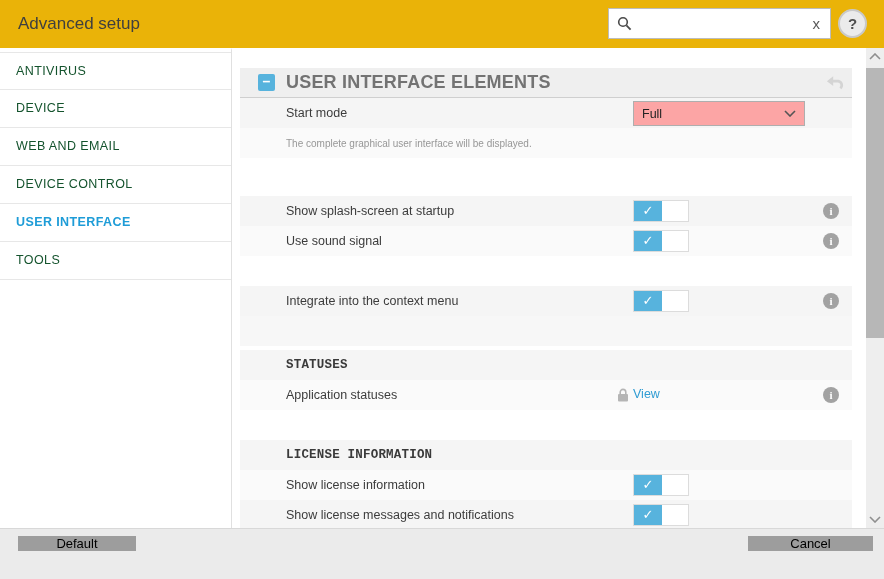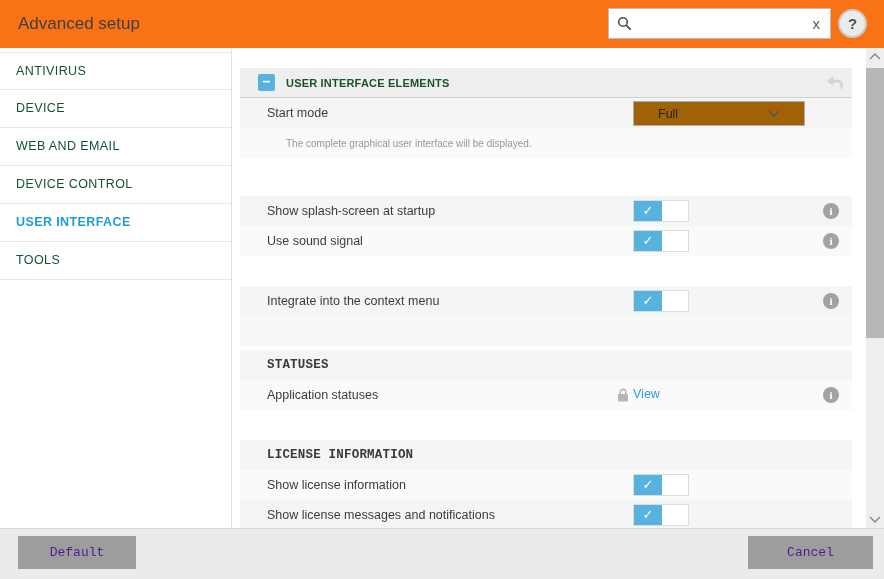--- a/index.html
+++ b/index.html
@@ -1,20 +1,20 @@
 <!DOCTYPE html>
 <html><head>
 <meta charset="utf-8">
 <style>
   * { margin:0; padding:0; box-sizing:border-box; }
   html,body { width:884px; height:579px; overflow:hidden; background:#fff;
     font-family:"Liberation Sans","DejaVu Sans",sans-serif; }
 
   
-  .header { position:absolute; left:0; top:0; width:884px; height:48px; background:#f97316; }
+  .header { position:absolute; left:0; top:0; width:884px; height:48px; background:#eab308; }
   .app-title { position:absolute; left:18px; top:0; line-height:48px; font-size:17px; color:#3f3f3f; }
   .search-box { position:absolute; right:53px; top:8px; width:223px; height:31px; background:#fff;
     border:1px solid #bcbcbc; display:flex; align-items:center; padding:0 8px; }
   .search-box svg { flex:0 0 auto; }
   .search-input { flex:1; border:none; outline:none; font-size:13px; color:#333; margin-left:6px; background:transparent; min-width:0; }
   .search-clear { flex:0 0 auto; font-size:15px; color:#5a5a5a; cursor:pointer; padding:0 2px; line-height:1; }
   .help-btn { position:absolute; right:17px; top:9px; width:29px; height:29px; border-radius:50%;
     border:2px solid #c9c9c9; color:#4f4f4f; font-size:15px; font-weight:bold; text-align:center;
     line-height:25px; cursor:pointer; background:#ebebeb; }
 
@@ -31,29 +31,29 @@
   .rows { margin-left:8px; width:612px; }
   .spacer20 { height:20px; } .spacer8 { height:8px; } .spacer4 { height:4px; }
   .row { position:relative; height:30px; display:flex; align-items:center; }
   .row.shade-a { background:#f5f5f5; }
   .row.shade-b { background:#fafafa; }
   .row.shade-c { background:#f7f7f7; }
   .row-header { position:relative; height:30px; background:#efefef; border-bottom:1px solid #cfcfcf;
     display:flex; align-items:center; }
   .collapse-box { width:17px; height:17px; background:#57b3dd; border-radius:2px; color:#fff;
     margin-left:18px; text-align:center; line-height:15px; font-size:14px; font-weight:bold; cursor:pointer; }
-  .section-title { margin-left:11px; font-size:11px; font-weight:bold; color:#14532d; letter-spacing:.2px; }
+  .section-title { margin-left:11px; font-size:18px; font-weight:bold; color:#737373; letter-spacing:.2px; }
   .undo-btn { position:absolute; left:586px; top:7px; cursor:pointer; }
-  .row-label { margin-left:27px; font-size:12.5px; color:#3c3c3c; }
+  .row-label { margin-left:46px; font-size:12.5px; color:#3c3c3c; }
   .row-label.sub { font-weight:bold; color:#3a3a3a; letter-spacing:.2px;font-family:Liberation Mono, monospace; }
   .row-desc { margin-left:46px; font-size:10px; color:#979797; }
 
-  .select { position:absolute; left:393px; top:3px; width:172px; height:25px; background:#a16207;
+  .select { position:absolute; left:393px; top:3px; width:172px; height:25px; background:#fca5a5;
     border:1px solid #aeaeae; display:flex; align-items:center; justify-content:space-between;
-    padding:0 24px; cursor:pointer; }
+    padding:0 8px; cursor:pointer; }
   .select-value { font-size:12.5px; color:#222; }
 
   .toggle { position:absolute; left:393px; top:4px; width:56px; height:22px; background:#fff;
     border:1px solid #dcdcdc; display:flex; cursor:pointer; }
   .toggle-on { width:28px; height:20px; background:#57b3dd; color:#fff; text-align:center;
     line-height:20px; font-size:13px; font-weight:bold; }
 
   .info-dot { position:absolute; left:583px; top:7px; width:16px; height:16px; border-radius:50%;
     background:#a2a2a2; color:#fff; font-size:11px; font-weight:bold; text-align:center;
     line-height:16px; font-family:"Liberation Serif","DejaVu Serif",serif; cursor:pointer; }
@@ -64,22 +64,22 @@
   
   .scrollbar { position:absolute; left:866px; top:48px; width:18px; height:480px; background:#eeeeee; }
   .scroll-arrow { position:absolute; left:0; width:18px; height:17px; display:flex; align-items:center;
     justify-content:center; cursor:pointer; }
   .scroll-arrow.up { top:0; } .scroll-arrow.down { bottom:0; }
   .scroll-thumb { position:absolute; left:0; top:20px; width:18px; height:270px; background:#b7b7b7; cursor:pointer; }
 
   
   .footer { position:absolute; left:0; top:528px; width:884px; height:51px; background:#ebebeb;
     border-top:1px solid #d8d8d8; }
-  .btn { position:absolute; top:7px; height:33px; border:none; color:#4c1d95; font-size:13px;
-    font-family:Liberation Mono, monospace; cursor:pointer; display:flex; align-items:center; justify-content:center; gap:5px; }
+  .btn { position:absolute; top:7px; height:15px; border:none; color:#000000; font-size:13px;
+    font-family:Liberation Sans, sans-serif; cursor:pointer; display:flex; align-items:center; justify-content:center; gap:5px; }
   .btn.gray { background:#9d9d9d; }
   .btn.blue { background:#6db7df;margin-top:45px; }
   .btn-default { left:18px; width:118px; }
   .btn-override { left:142px; width:118px; }
   .btn-ok { left:607px; width:120px; }
   .btn-cancel { left:748px; width:125px; }
 </style>
 </head>
 <body>
 

